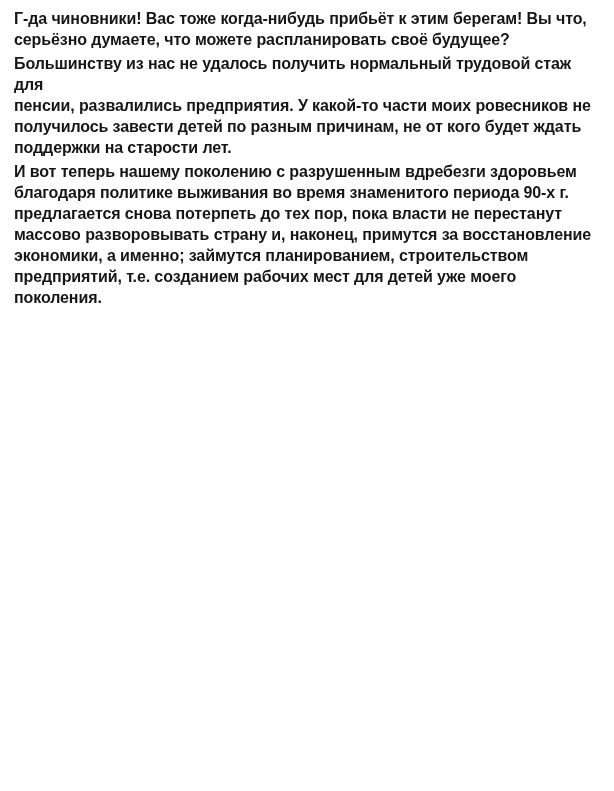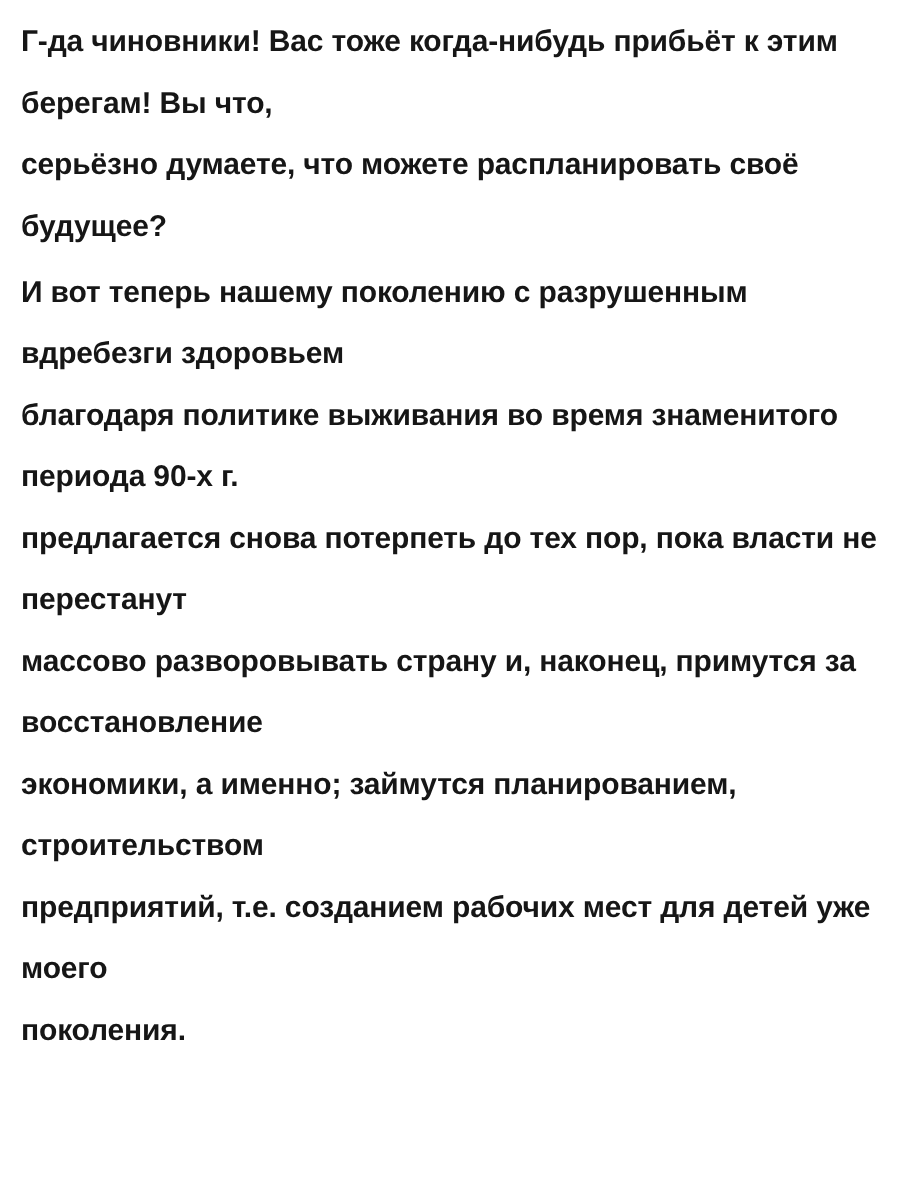--- a/index.html
+++ b/index.html
@@ -13,39 +13,43 @@
     overflow: hidden;
   }
   .article {
     box-sizing: border-box;
     width: 614px;
     padding: 8px 12px 8px 14px;
     font-family: "Liberation Sans", "DejaVu Sans", sans-serif;
   }
   .para {
     margin: 0 0 3px 0;
-    font-size: 20px;
-    line-height: 41px;
+    font-size: 16px;
+    line-height: 21px;
     font-weight: 700;
     color: #161616;
     letter-spacing: -0.1px;
     white-space: pre-line;
     text-align: left;
   }
   .para:last-child {
     margin-bottom: 0;
   }
 </style>
 </head>
 <body>
 
 <div class="article">
   <div>
       <p class="para">Г-да чиновники! Вас тоже когда-нибудь прибьёт к этим берегам! Вы что,
 серьёзно думаете, что можете распланировать своё будущее?</p>
+      <p class="para">Большинству из нас не удалось получить нормальный трудовой стаж для
+пенсии, развалились предприятия. У какой-то части моих ровесников не
+получилось завести детей по разным причинам, не от кого будет ждать
+поддержки на старости лет.</p>
       <p class="para">И вот теперь нашему поколению с разрушенным вдребезги здоровьем
 благодаря политике выживания во время знаменитого периода 90-х г.
 предлагается снова потерпеть до тех пор, пока власти не перестанут
 массово разворовывать страну и, наконец, примутся за восстановление
 экономики, а именно; займутся планированием, строительством
 предприятий, т.е. созданием рабочих мест для детей уже моего
 поколения.</p>
     </div>
 </div>
 

